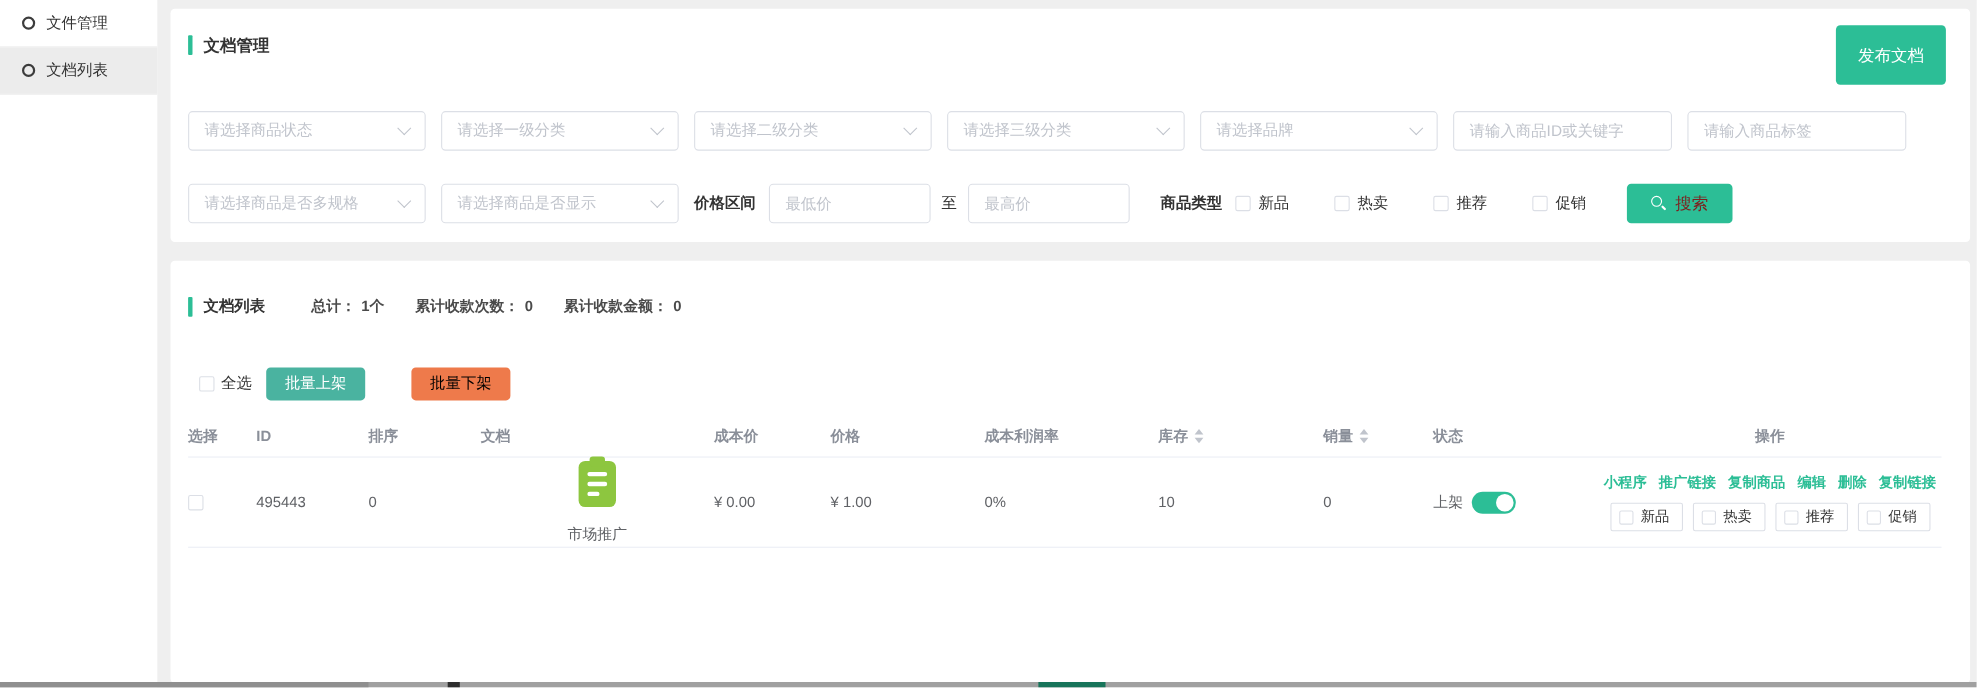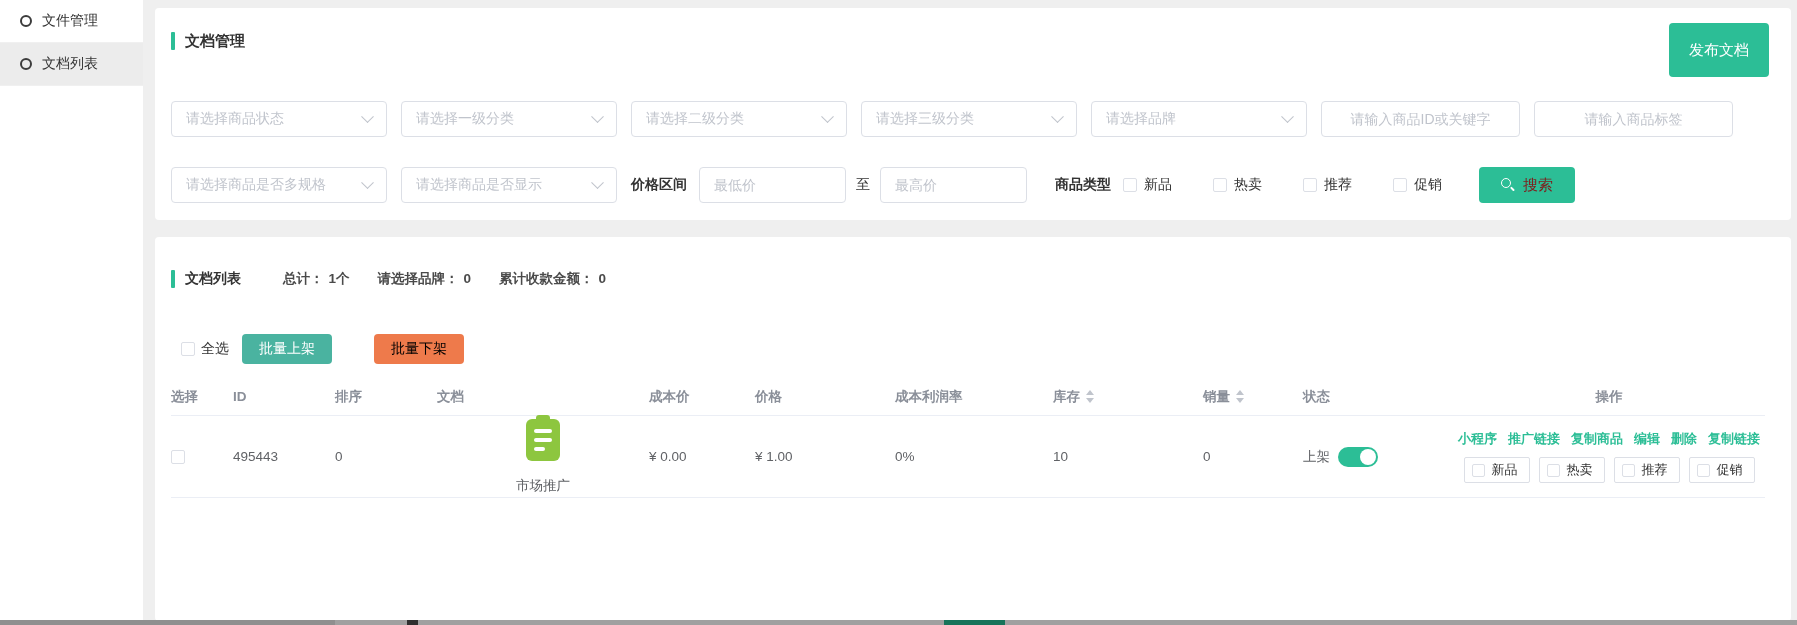--- a/index.html
+++ b/index.html
@@ -28,21 +28,21 @@
   .btn { border:none; cursor:pointer; font-family:inherit; }
   .btn-publish { background:#2cbe96; color:#fff; font-size:15px; padding:0 20px; height:54px; border-radius:4px; }
 
   .filter-row { display:flex; align-items:center; margin-top:24px; }
   .filter-row.row2 { margin-top:30px; }
   .sel { width:216px; height:36px; border:1px solid #dcdfe6; border-radius:4px; display:flex; align-items:center; justify-content:space-between; padding:0 14px; margin-right:14px; background:#fff; cursor:pointer; }
   .sel .ph { color:#c0c4cc; font-size:14px; }
   .chev { width:9px; height:9px; border-right:1.5px solid #c0c4cc; border-bottom:1.5px solid #c0c4cc; transform:rotate(45deg) translate(-2px,-2px); }
   .txt-input { height:36px; border:1px solid #dcdfe6; border-radius:4px; padding:0 14px; font-size:14px; font-family:inherit; color:#333; margin-right:14px; outline:none; }
   .txt-input::placeholder { color:#c0c4cc; }
-  .w199 { width:199px;text-align:center; }
+  .w199 { width:199px; }
   .w147 { width:147px; }
   .inline-label { font-weight:bold; color:#333; margin-right:12px; white-space:nowrap; }
   .to-label { margin:0 10px 0 -4px; color:#333; }
   .cb { width:14px; height:14px; border:1px solid #dcdfe6; border-radius:2px; background:#fff; flex:0 0 auto; cursor:pointer; }
   .cb-group { display:flex; align-items:center; }
   .cb-item { display:flex; align-items:center; gap:7px; margin-right:41px; cursor:pointer; }
   .btn-search { background:#2cbe96; color:#7f1d1d; font-size:15px; height:36px; padding:0 22px; border-radius:4px; display:flex; align-items:center; gap:8px; margin-left:-4px; }
   .mag { position:relative; width:14px; height:14px; }
   .mag::before { content:''; position:absolute; left:0; top:0; width:8px; height:8px; border:1.6px solid #fff; border-radius:50%; }
   .mag::after { content:''; position:absolute; left:9px; top:10px; width:5px; height:1.8px; background:#fff; transform:rotate(45deg); border-radius:1px; }
@@ -186,21 +186,21 @@
     </section>
 
     <section class="panel panel2">
       <div class="list-head">
         <div class="title-wrap" style="margin-top:0;">
           <span class="accent"></span>
           <span class="panel-title" style="font-size:14px;">文档列表</span>
         </div>
         <div class="stats">
           <span class="stat"><span>总计：</span><span class="v">1个</span></span>
-          <span class="stat"><span>请选择品牌：</span><span class="v">0</span></span>
+          <span class="stat"><span>累计收款次数：</span><span class="v">0</span></span>
           <span class="stat"><span>累计收款金额：</span><span class="v">0</span></span>
         </div>
       </div>
 
       <div class="batch-row">
         <span class="cb"></span>
         <span class="select-all-label">全选</span>
         <button class="btn btn-batch-on">批量上架</button>
         <button class="btn btn-batch-off">批量下架</button>
       </div>

